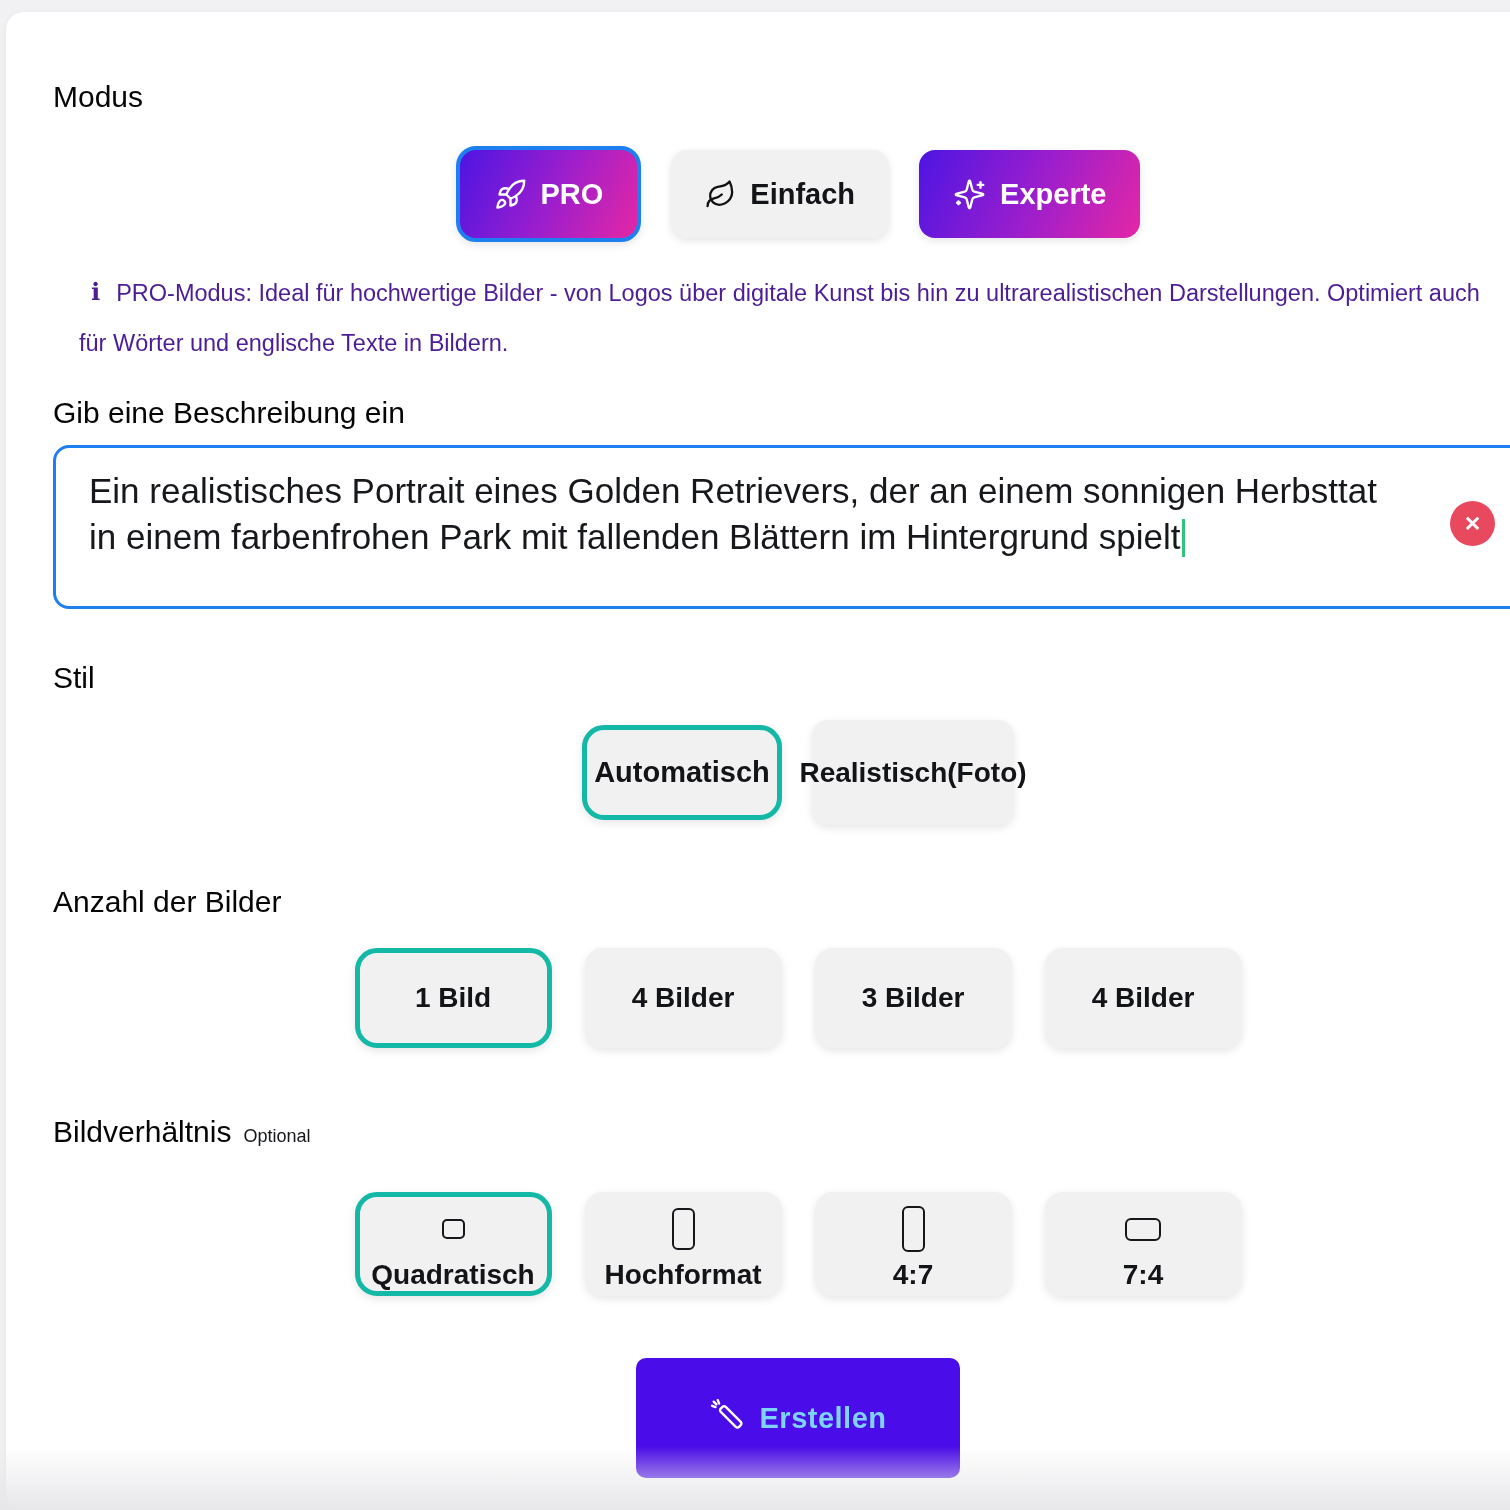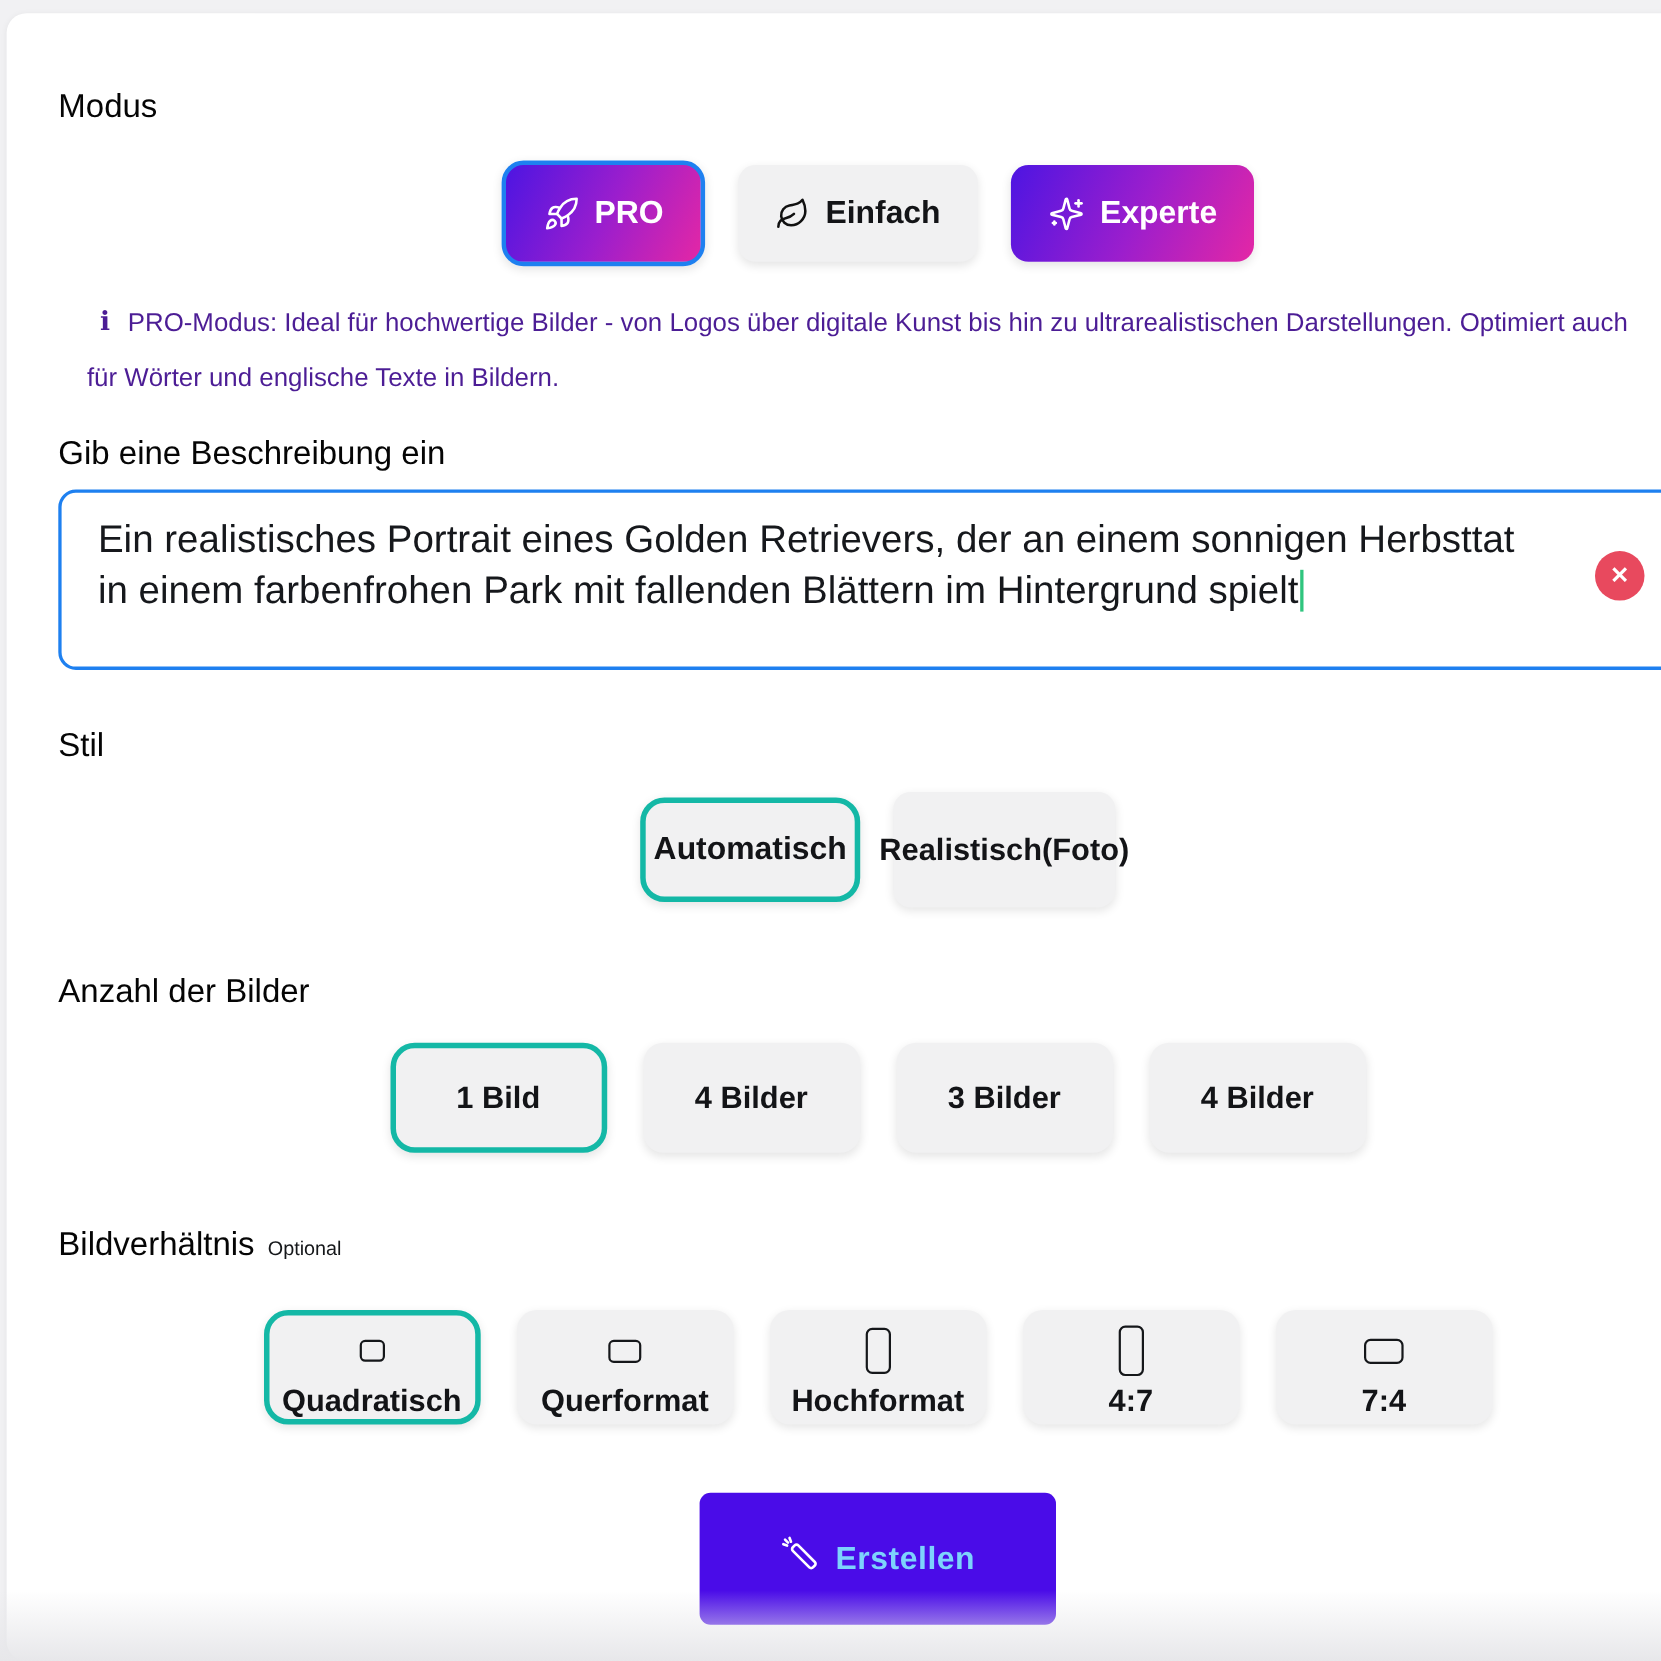--- a/index.html
+++ b/index.html
@@ -209,26 +209,20 @@
 
   <div class="row ratio-row">
     <div class="chip ratio-btn selected">
       <span class="ric-wrap">
           <span class="ric ric-square"></span>
         </span>
       <span class="ratio-label">Quadratisch</span>
     </div>
     <div class="chip ratio-btn">
       <span class="ric-wrap">
-          <span class="ric ric-landscape"></span>
-        </span>
-      <span class="ratio-label">Querformat</span>
-    </div>
-    <div class="chip ratio-btn">
-      <span class="ric-wrap">
           <span class="ric ric-portrait"></span>
         </span>
       <span class="ratio-label">Hochformat</span>
     </div>
     <div class="chip ratio-btn">
       <span class="ric-wrap">
           <span class="ric ric-47"></span>
         </span>
       <span class="ratio-label">4:7</span>
     </div>

